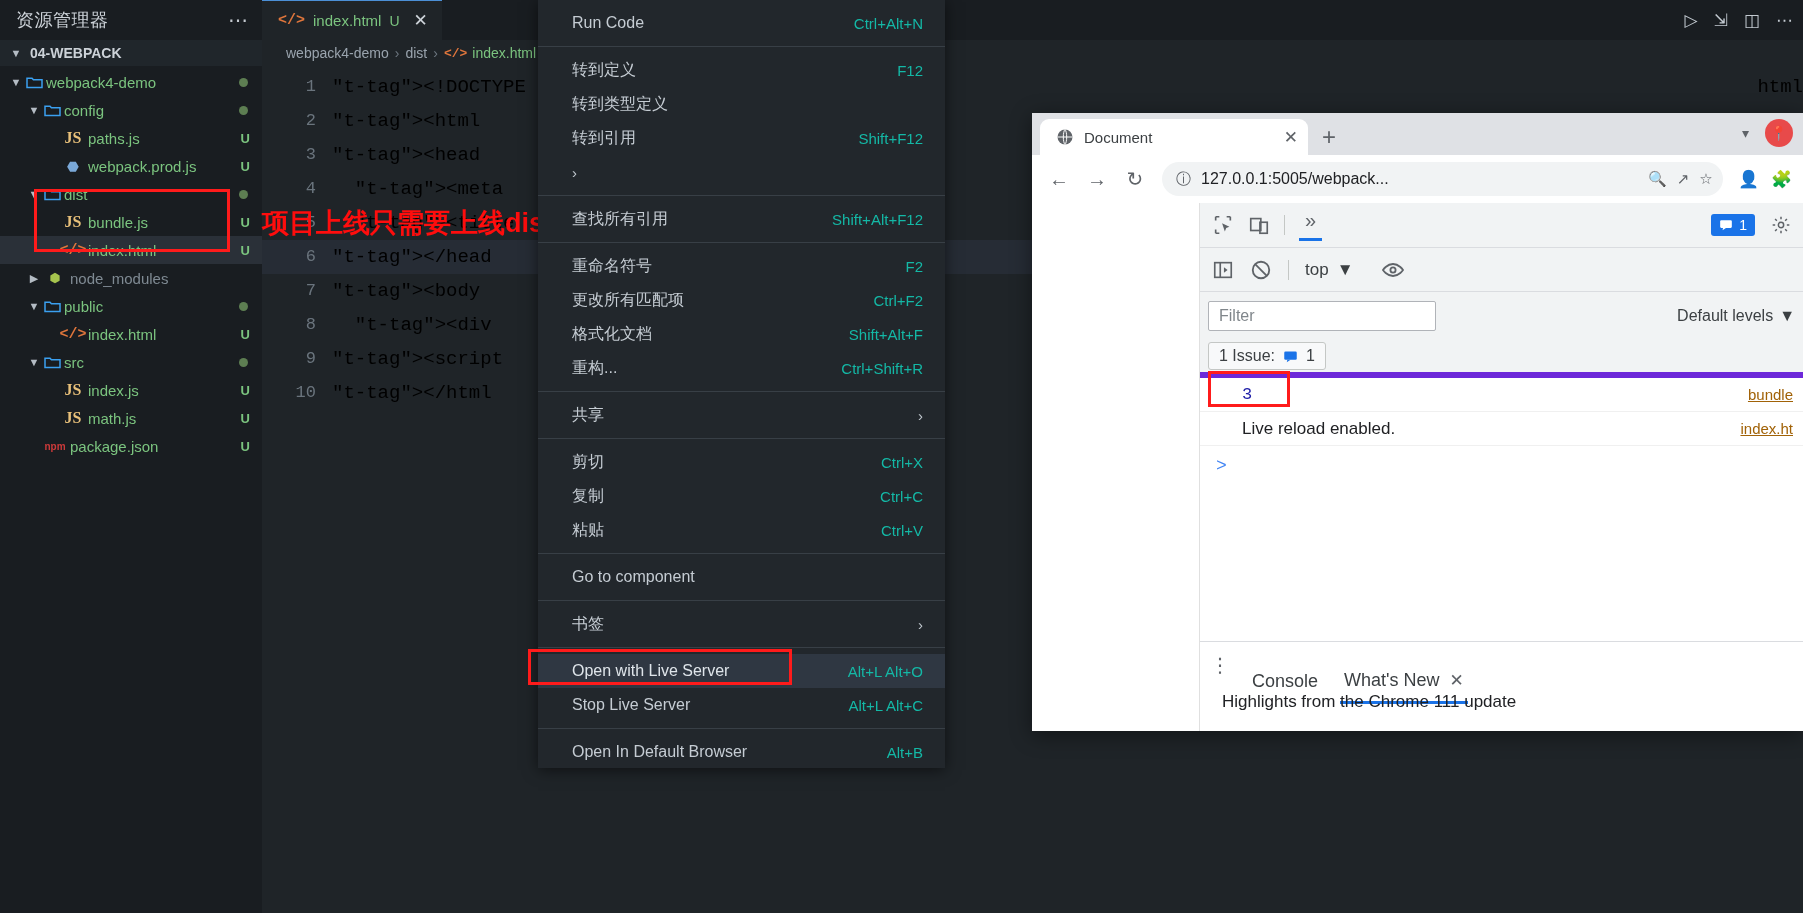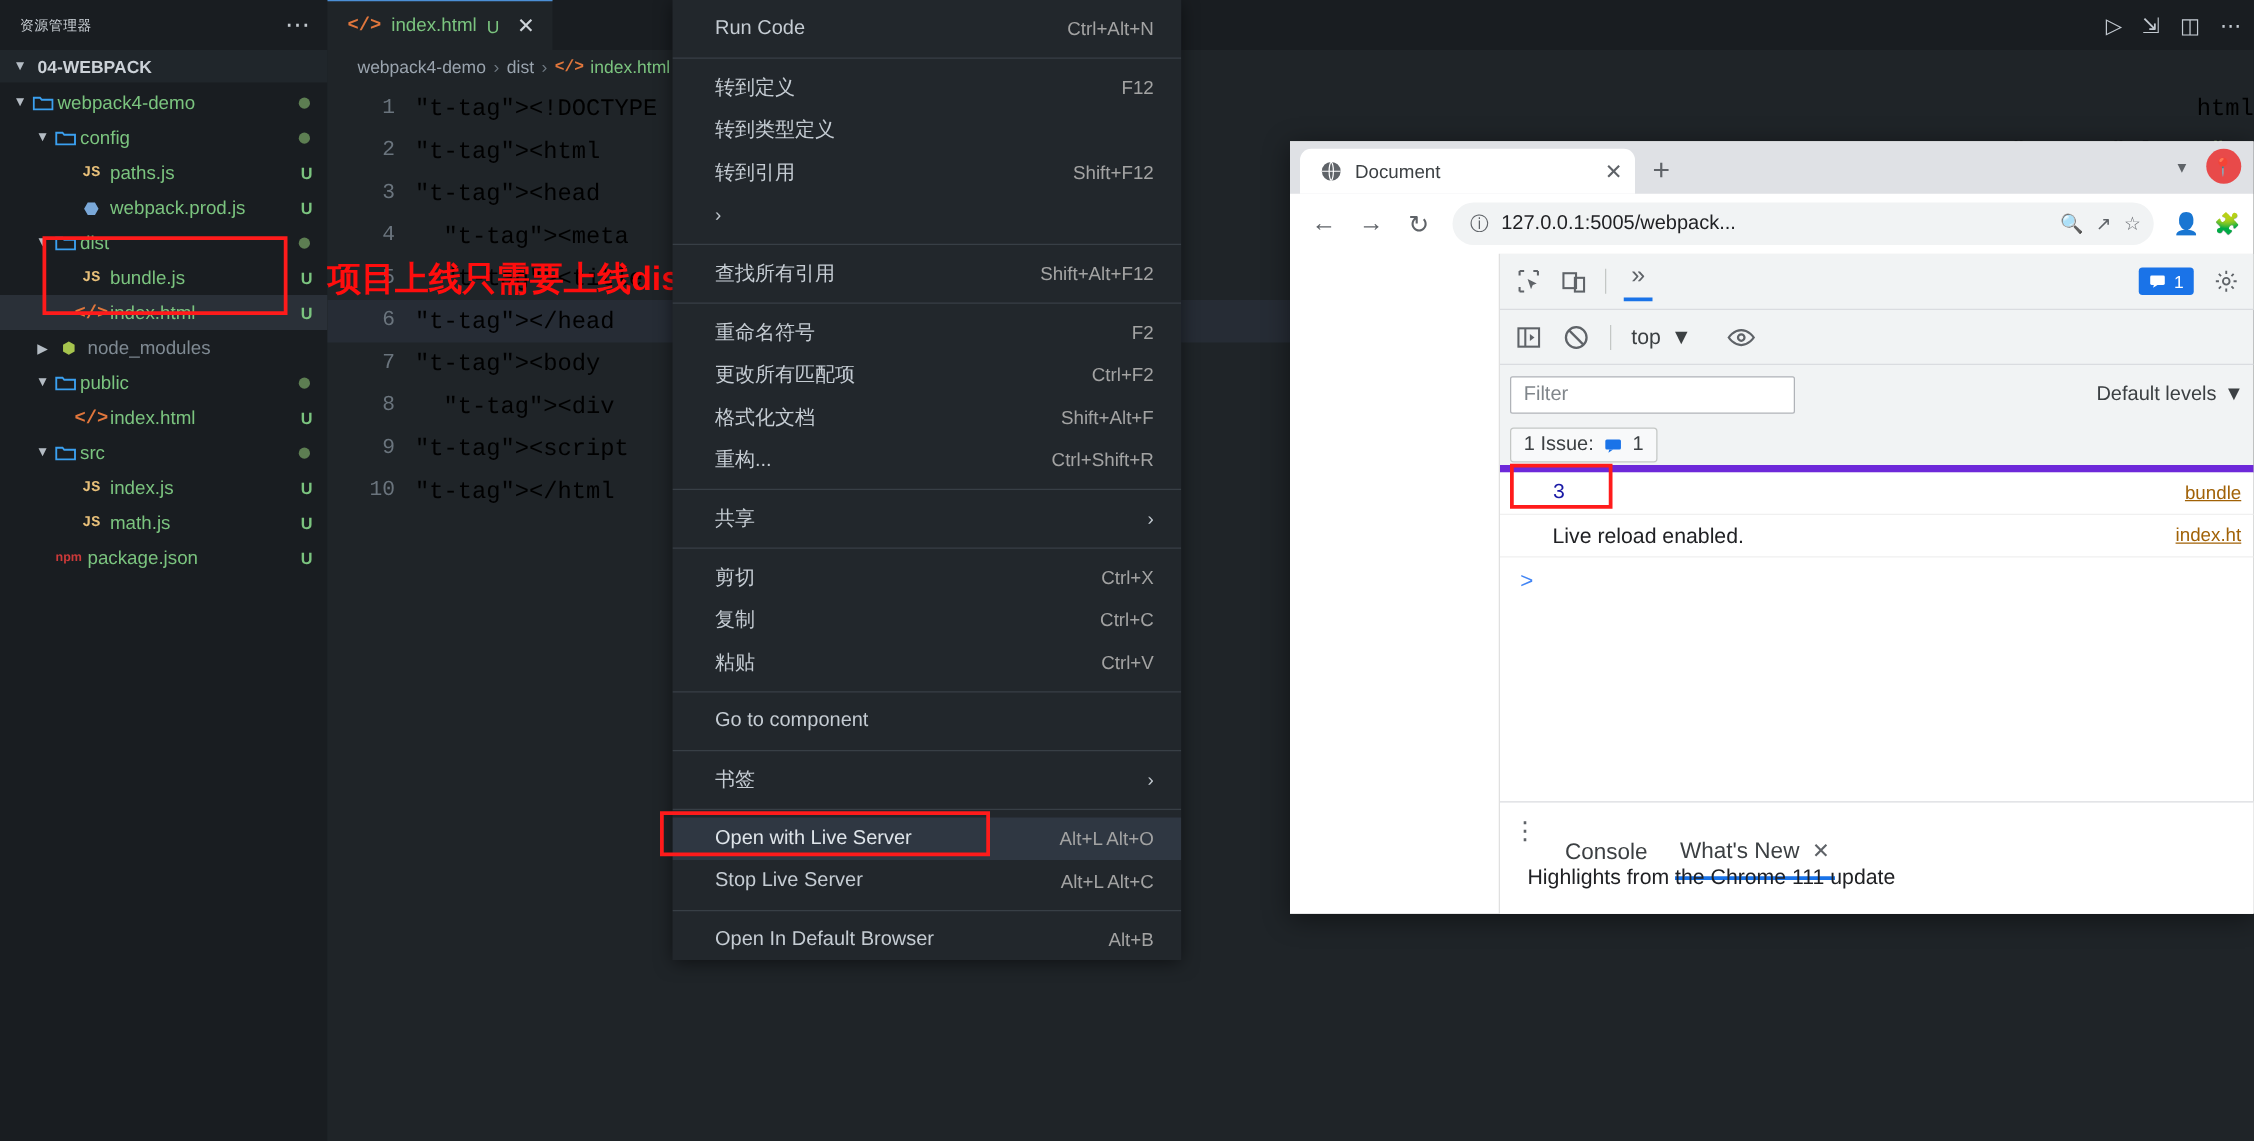--- a/index.html
+++ b/index.html
@@ -20,21 +20,21 @@
   
   .sidebar {
     position: absolute; left: 0; top: 0; width: 262px; height: 913px;
     background: #191d21;
     color: #b8c0c8;
   }
   .sb-header {
     height: 40px; display: flex; align-items: center;
     padding: 0 12px 0 16px; justify-content: space-between;
   }
-  .sb-title { font-size: 11px; color: #cdd3d9; letter-spacing: .5px; }
+  .sb-title { font-size: 18px; color: #cdd3d9; letter-spacing: .5px; }
   .sb-dots { font-size: 20px; color: #c3c9cf; line-height: 10px; letter-spacing: 2px; }
 
   .sb-root {
     height: 26px; display: flex; align-items: center; gap: 6px;
     padding-left: 8px; font-size: 14px; font-weight: bold; color: #ccd2d8;
     background: #20262b;
   }
 
   .tree { position: relative; padding-top: 2px; }
   .row {
@@ -44,21 +44,21 @@
   }
   .row.selected { background: #2a3038; }
   .row .ind { display: inline-block; }
   .chev {
     width: 16px; display: inline-flex; align-items: center; justify-content: center;
     color: #b4bcc4; font-size: 11px; flex: none;
   }
   .folder-ico { width: 20px; flex: none; display: inline-flex; align-items: center; justify-content: center; }
   .file-ico { width: 26px; flex: none; display: inline-flex; align-items: center; justify-content: center;
               font-size: 12px; font-weight: bold; }
-  .js-ico { color: #e8c07a; font-size: 12px; font-weight: bold; font-family: Liberation Mono, monospace; }
+  .js-ico { color: #e8c07a; font-size: 16px; font-weight: bold; font-family: Liberation Serif, serif; }
   .html-ico { color: #e0763c; font-size: 15px; font-weight: bold; font-family: "Liberation Mono", monospace; }
   .lbl { margin-left: 2px; }
   .lbl.muted { color: #7f8a93; }
   .badge {
     position: absolute; right: 12px; font-size: 13px; color: #7bc47f; font-weight: 600;
   }
   .dot {
     position: absolute; right: 14px; width: 9px; height: 9px; border-radius: 50%;
     background: #5d7e52;
   }
@@ -123,21 +123,21 @@
     color: #c5ccd3;
     font-size: 16px;
     padding: 6px 0;
     overflow: hidden;
   }
   .mi {
     height: 34px; display: flex; align-items: center;
     padding: 0 22px 0 34px; position: relative; white-space: nowrap;
   }
   .mi .mlabel { flex: 1; }
-  .mi .mkey { color: #a3a3a3; font-size: 15px; }
+  .mi .mkey { color: #14b8a6; font-size: 15px; }
   .mi .msub { color: #c0c7ce; font-size: 15px; }
   .mi.active {
     background: #2f3742;
   }
   .mi.active .mlabel { color: #dfe5ea; }
   .msep { height: 1px; background: #383f46; margin: 6px 0; }
   .hl-menu {
     position: absolute; left: 528px; top: 649px; width: 264px; height: 36px;
     border: 3px solid #ff1b1b; pointer-events: none;
   }

